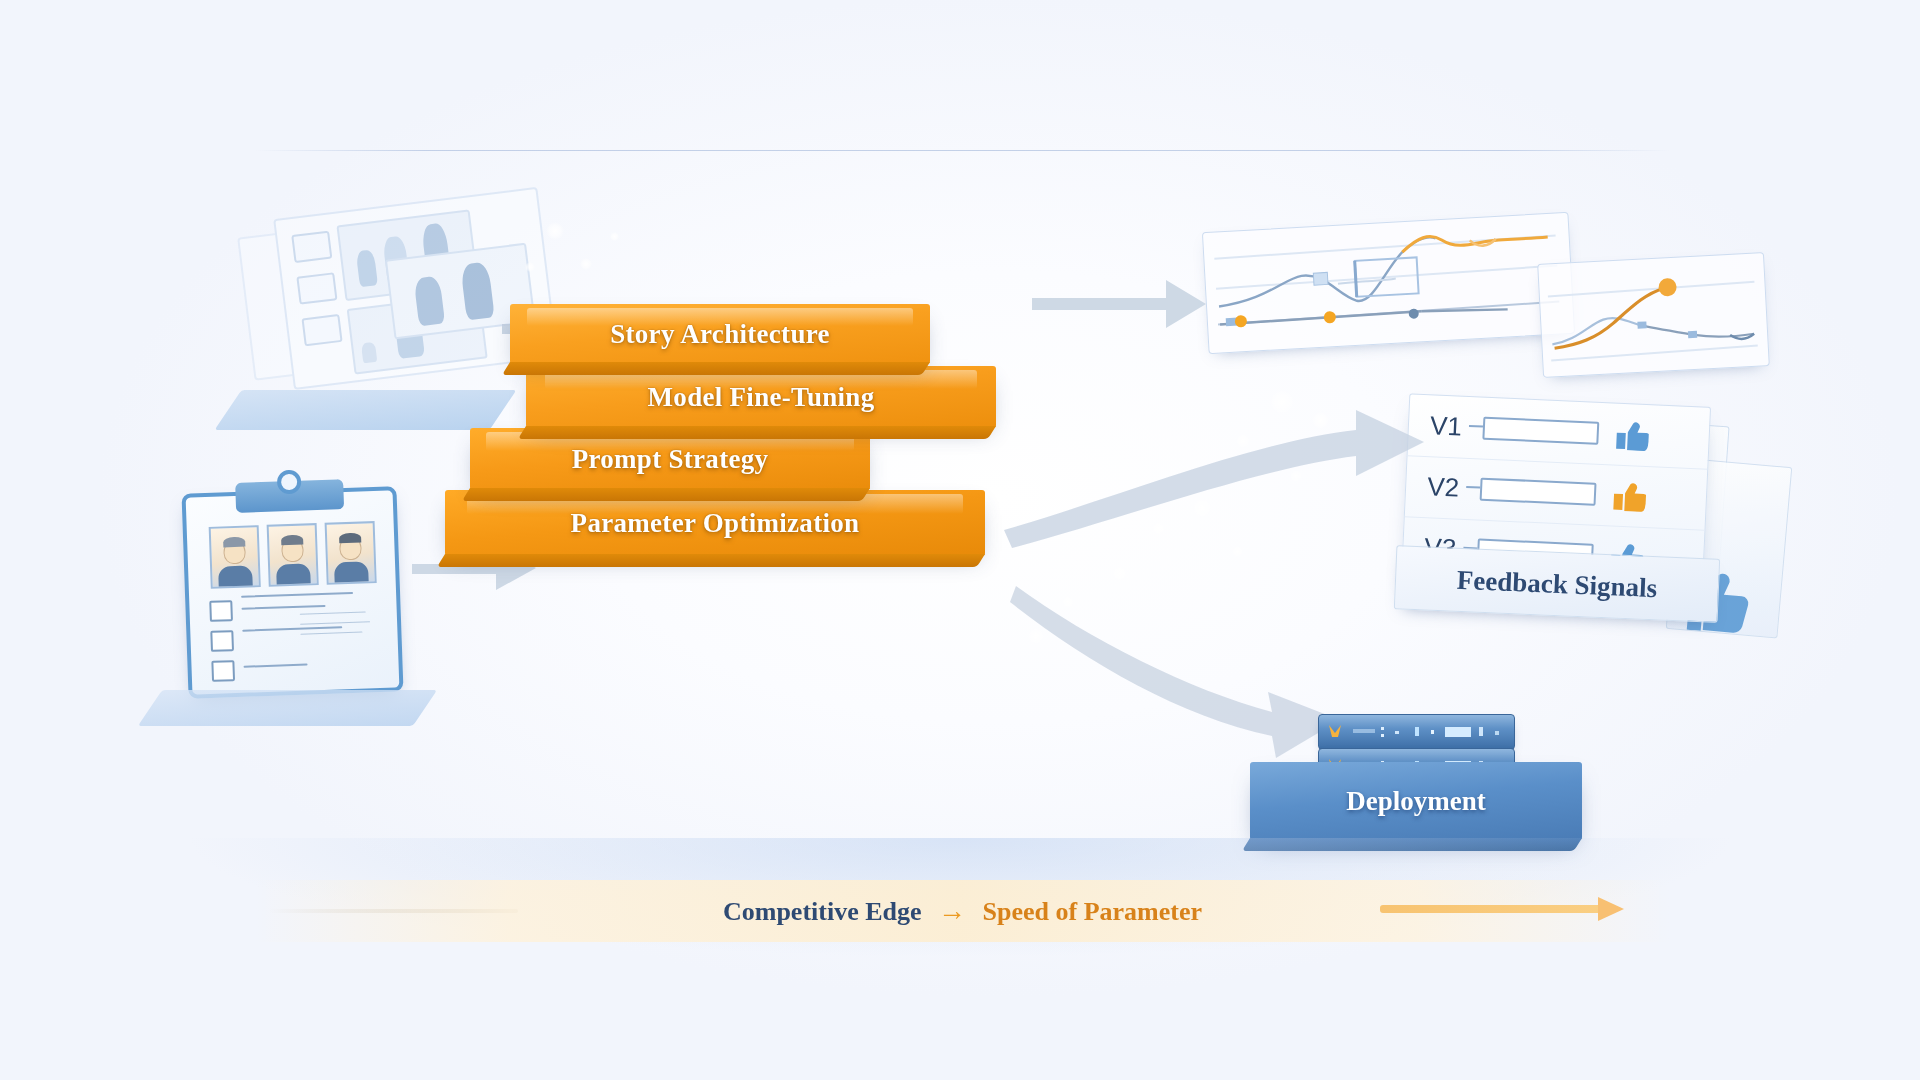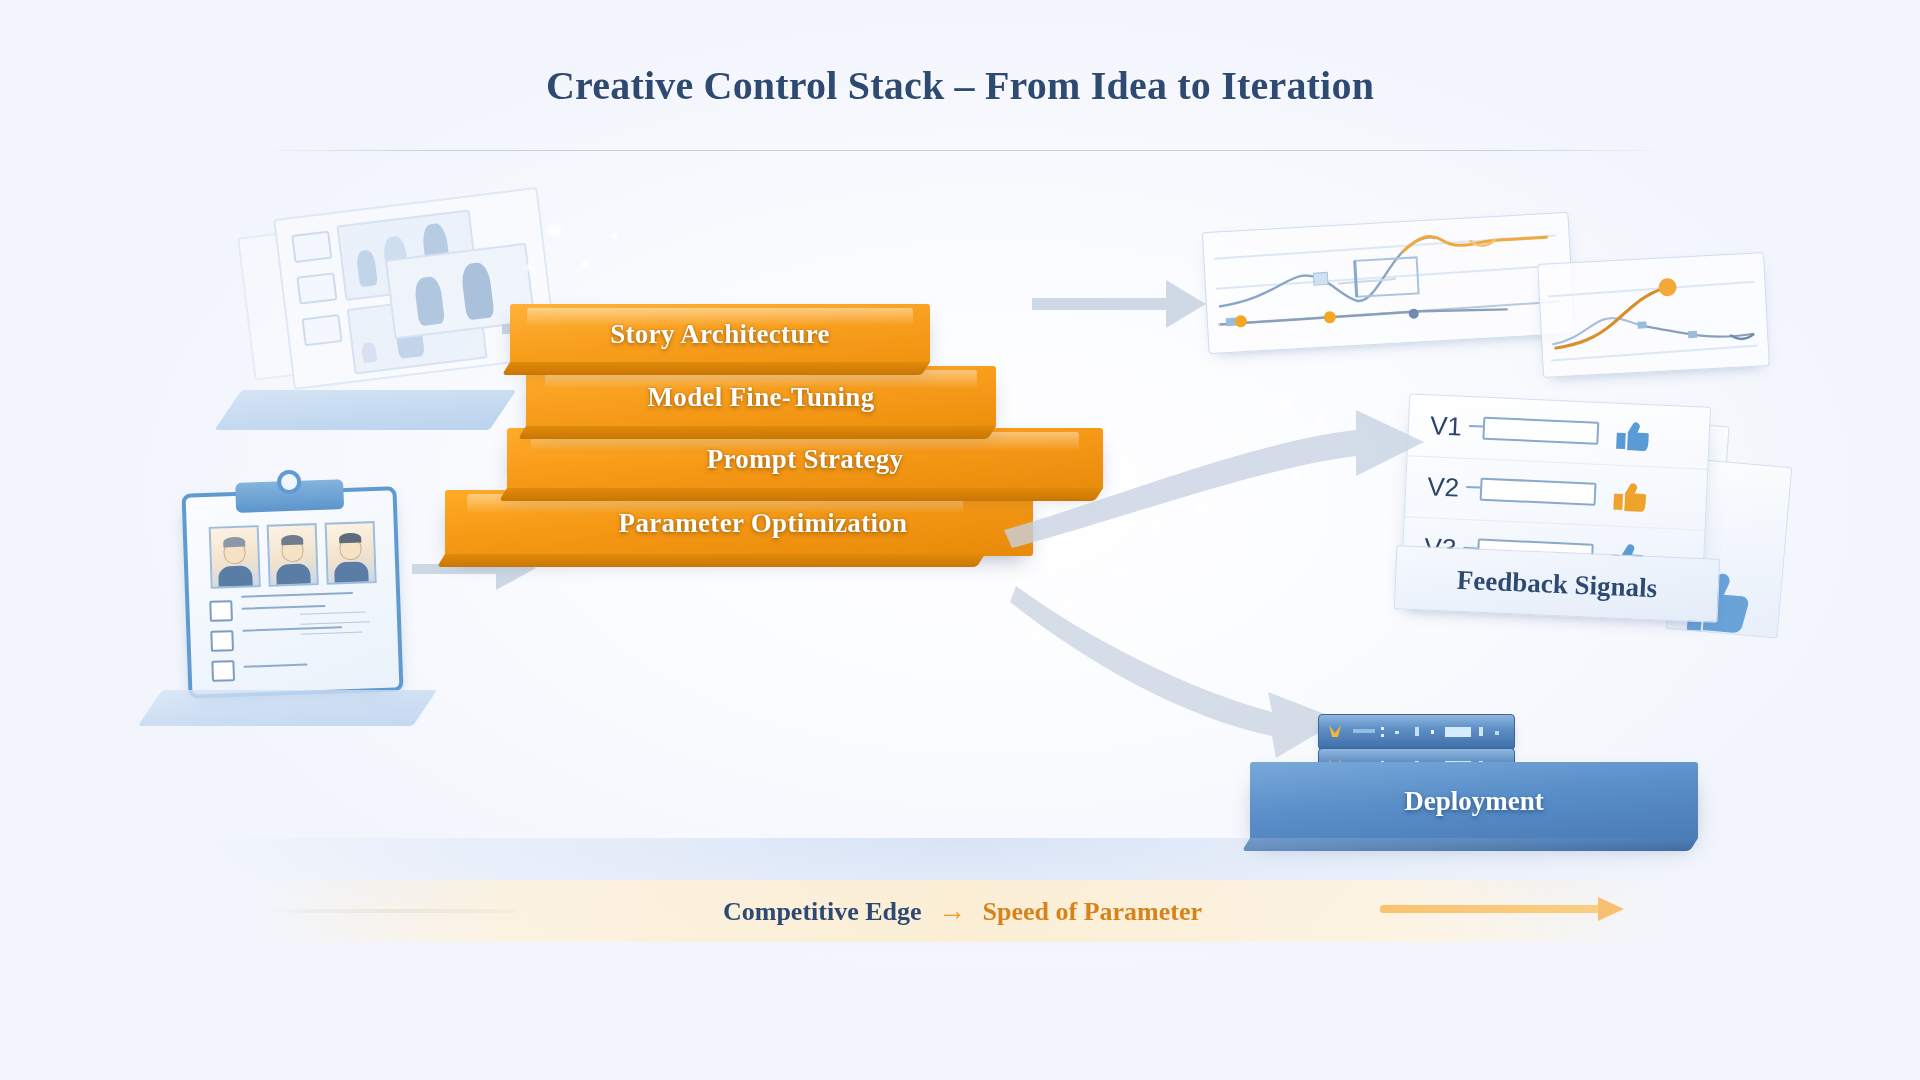--- a/index.html
+++ b/index.html
@@ -42,21 +42,21 @@
     font-family:"Liberation Serif", serif;
     letter-spacing:.3px;
     text-shadow:0 2px 4px rgba(120,70,0,.55), 0 0 2px rgba(0,0,0,.25);
     white-space:nowrap;
   }
   
   .o1 .face{background:linear-gradient(175deg,#ffb43c 0%,#fba323 42%,#f59413 100%);}
   .o2 .face{background:linear-gradient(175deg,#ffb238 0%,#f9a01f 45%,#f09210 100%);}
   .o3 .face{background:linear-gradient(175deg,#ffae2e 0%,#f89d1c 45%,#ed8f0d 100%);}
   .o4 .face{background:linear-gradient(175deg,#ffac2a 0%,#f79a18 45%,#ea8c0b 100%);}
-  .o5 .face{background:linear-gradient(175deg,#ffaa26 0%,#f59814 45%,#e88a09 100%);padding-left:48px;}
+  .o5 .face{background:linear-gradient(175deg,#ffaa26 0%,#f59814 45%,#e88a09 100%);}
   
   .b1 .face{background:linear-gradient(175deg,#bcd6f2 0%,#9fc4ea 45%,#89b4e2 100%);}
   .b1 .label{text-shadow:0 2px 4px rgba(40,70,120,.55);}
   .b2 .face{background:linear-gradient(175deg,#7dafe0 0%,#5e9ad6 45%,#4a86c8 100%);}
   .b2 .label{text-shadow:0 2px 4px rgba(20,50,100,.6);}
 
   .sheen{
     position:absolute;left:4%;top:4px;width:92%;height:30%;
     background:linear-gradient(180deg,rgba(255,255,255,.42),rgba(255,255,255,0));
     border-radius:3px;pointer-events:none;
@@ -123,21 +123,21 @@
     background:linear-gradient(170deg,#f6f9fe,#e3ecf8);
     border:1px solid #cfdeef;border-radius:3px;transform:rotate(2.4deg);
     display:flex;align-items:center;justify-content:center;
     box-shadow:0 8px 16px -10px rgba(60,90,140,.5);}
   #fb-label{font-size:27px;font-weight:700;color:#2e4a73;font-family:"Liberation Serif", serif;}
   .fb-ghost{position:absolute;background:linear-gradient(170deg,#fdfeff,#e7effa);
     border:1px solid #cfdeef;border-radius:3px;}
 
   
   #deployment{left:1250px;top:700px;width:420px;height:170px;}
-  #dep-plat{position:absolute;left:0;top:62px;width:448px;height:78px;
+  #dep-plat{position:absolute;left:0;top:62px;width:332px;height:78px;
     background:linear-gradient(175deg,#79a9da 0%,#5a8fc9 45%,#4a7cb6 100%);
     border-radius:3px;display:flex;align-items:center;justify-content:center;
     box-shadow:0 12px 24px -10px rgba(40,70,120,.55);}
   #dep-plat .edge{background:linear-gradient(180deg,#4a7cb6,#3c6a9e);}
   #dep-label{font-size:27px;font-weight:700;color:#fff;font-family:"Liberation Serif", serif;
     text-shadow:0 2px 4px rgba(20,50,100,.6);}
   .server{position:absolute;width:195px;height:34px;border-radius:4px;
     background:linear-gradient(180deg,#8fb6de 0%,#5e90c6 40%,#3d6ea6 100%);
     border:1px solid #3a6699;box-shadow:0 5px 12px -6px rgba(30,60,110,.6);}
 
@@ -159,23 +159,20 @@
 
   .spark{position:absolute;border-radius:50%;background:radial-gradient(circle,#ffffff 0%,rgba(255,255,255,.55) 45%,rgba(255,255,255,0) 72%);}
   #floor-glow{left:180px;top:838px;width:1560px;height:120px;
     background:radial-gradient(ellipse at 50% 0%,rgba(190,210,240,.55),rgba(190,210,240,0) 70%);}
 </style>
 </head>
 <body>
 
 <div class="stage">
 
-  <div class="abs" id="title-bar">
-    <div id="page-title">Creative Control Stack – From Idea to Iteration</div>
-  </div>
   <div class="abs" id="title-rule"></div>
 
   <div class="abs" id="storyboard">
     <div class="sb-sheet" style="left:0;top:14px;width:70px;height:140px;opacity:.7;"></div>
     <div class="sb-sheet" style="left:38px;top:0;width:262px;height:168px;">
       <div class="sb-chk" style="left:14px;top:16px;"></div>
       <div class="sb-chk" style="left:14px;top:58px;"></div>
       <div class="sb-chk" style="left:14px;top:100px;"></div>
       <div class="sb-frame" style="left:60px;top:12px;width:130px;height:72px;">
         <div class="sb-person" style="left:14px;top:26px;width:18px;height:36px;"></div>
@@ -243,21 +240,21 @@
 
 
     <div class="slab o5" style="left:115px;top:300px;width:540px;height:66px;">
       <div class="face">
           <span class="label">Parameter Optimization</span>
         </div>
       <div class="sheen"></div>
         <div class="edge o-edge"></div>
     </div>
 
-    <div class="slab o4" style="left:140px;top:238px;width:596px;height:62px;margin-left:37px;">
+    <div class="slab o4" style="left:140px;top:238px;width:400px;height:62px;">
       <div class="face">
           <span class="label">Prompt Strategy</span>
         </div>
       <div class="sheen"></div>
         <div class="edge o-edge"></div>
     </div>
 
     <div class="slab o3" style="left:160px;top:176px;width:470px;height:62px;margin-left:36px;">
       <div class="face">
           <span class="label">Model Fine-Tuning</span>

